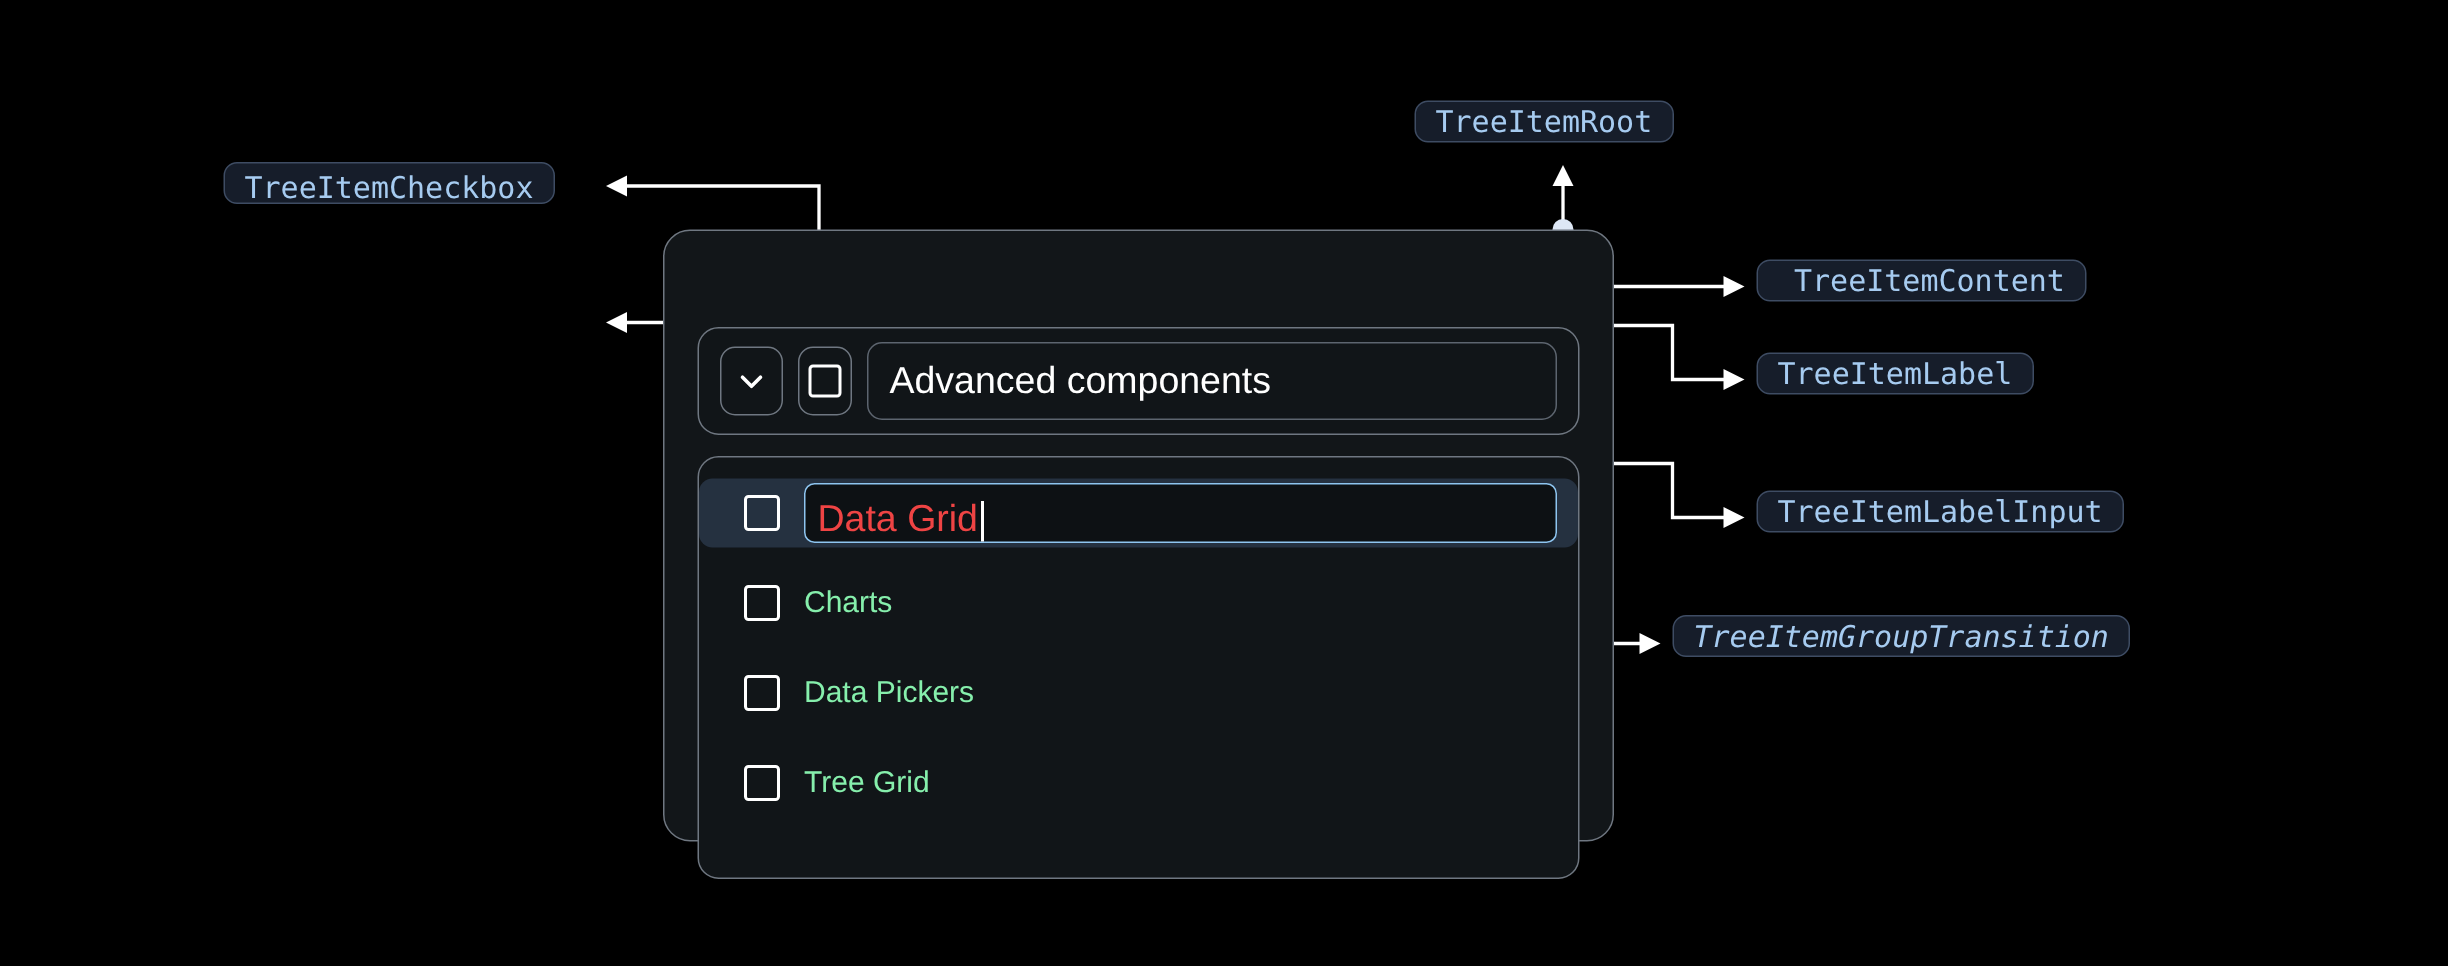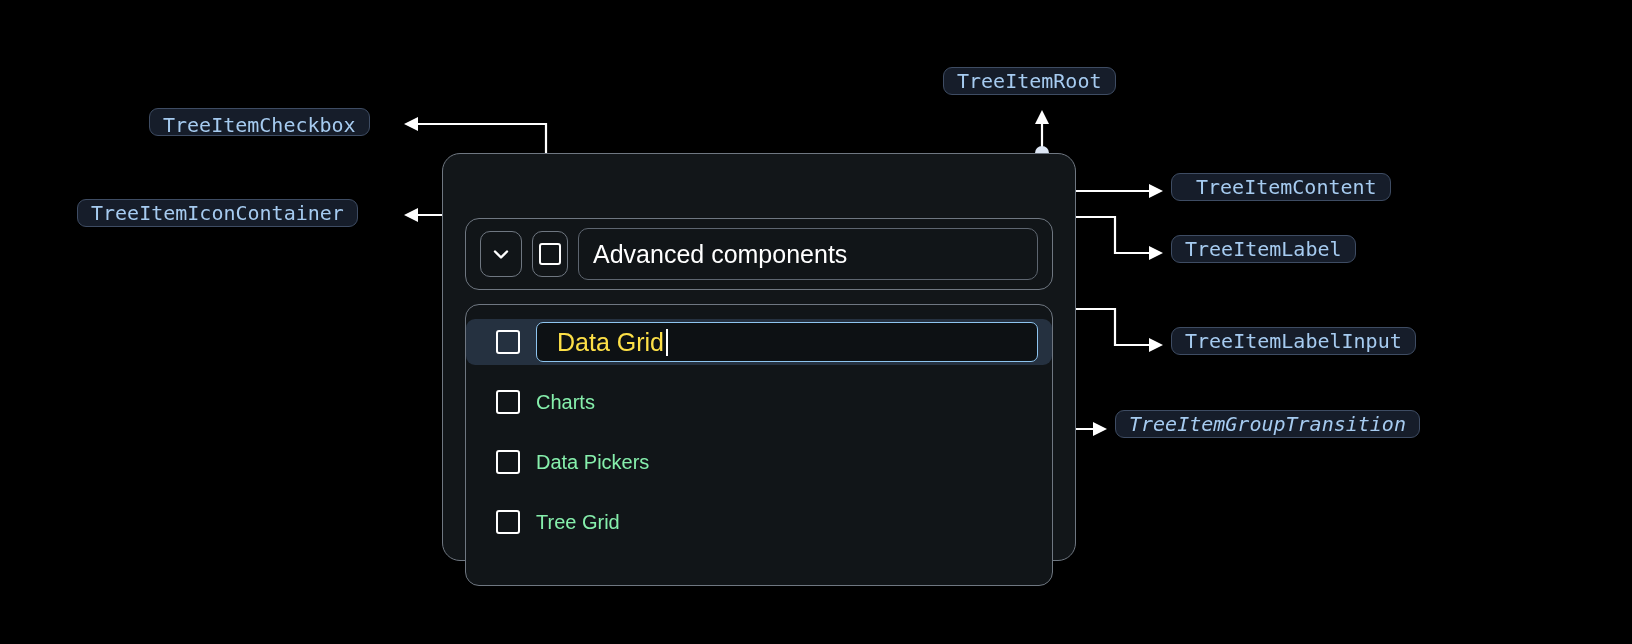--- a/index.html
+++ b/index.html
@@ -168,23 +168,23 @@
   }
 
   .label-input {
     flex: 1 1 auto;
     height: 40px;
     margin-right: 14px;
     border: 1.6px solid #8ec5f0;
     border-radius: 7px;
     background: #0d1114;
     display: flex;
-    align-items: center;
-    padding: 0 20px;
-    color: #fde047;
+    align-items: flex-end;
+    padding: 0 8px;
+    color: #ef4444;
     font-size: 25px;
     white-space: nowrap;
   }
   .caret {
     display: inline-block;
     width: 2px;
     height: 27px;
     background: #ffffff;
     margin-left: 2px;
   }
@@ -222,23 +222,20 @@
 
     <line x1="1053" y1="429" x2="1099" y2="429"></line>
     <polygon points="1107,429 1093,422 1093,436"></polygon>
     <circle cx="1053" cy="429" r="7"></circle>
   </svg>
 
   <div class="badge" style="left:149px; top:108px;align-items:flex-end;">
     <span>TreeItemCheckbox</span>
   </div>
 
-  <div class="badge" style="left:77px; top:199px;">
-    <span>TreeItemIconContainer</span>
-  </div>
 
   <div class="badge" style="left:943px; top:67px;">
     <span>TreeItemRoot</span>
   </div>
 
   <div class="badge" style="left:1171px; top:173px;padding-left:24px;">
     <span>TreeItemContent</span>
   </div>
 
   <div class="badge" style="left:1171px; top:235px;">

